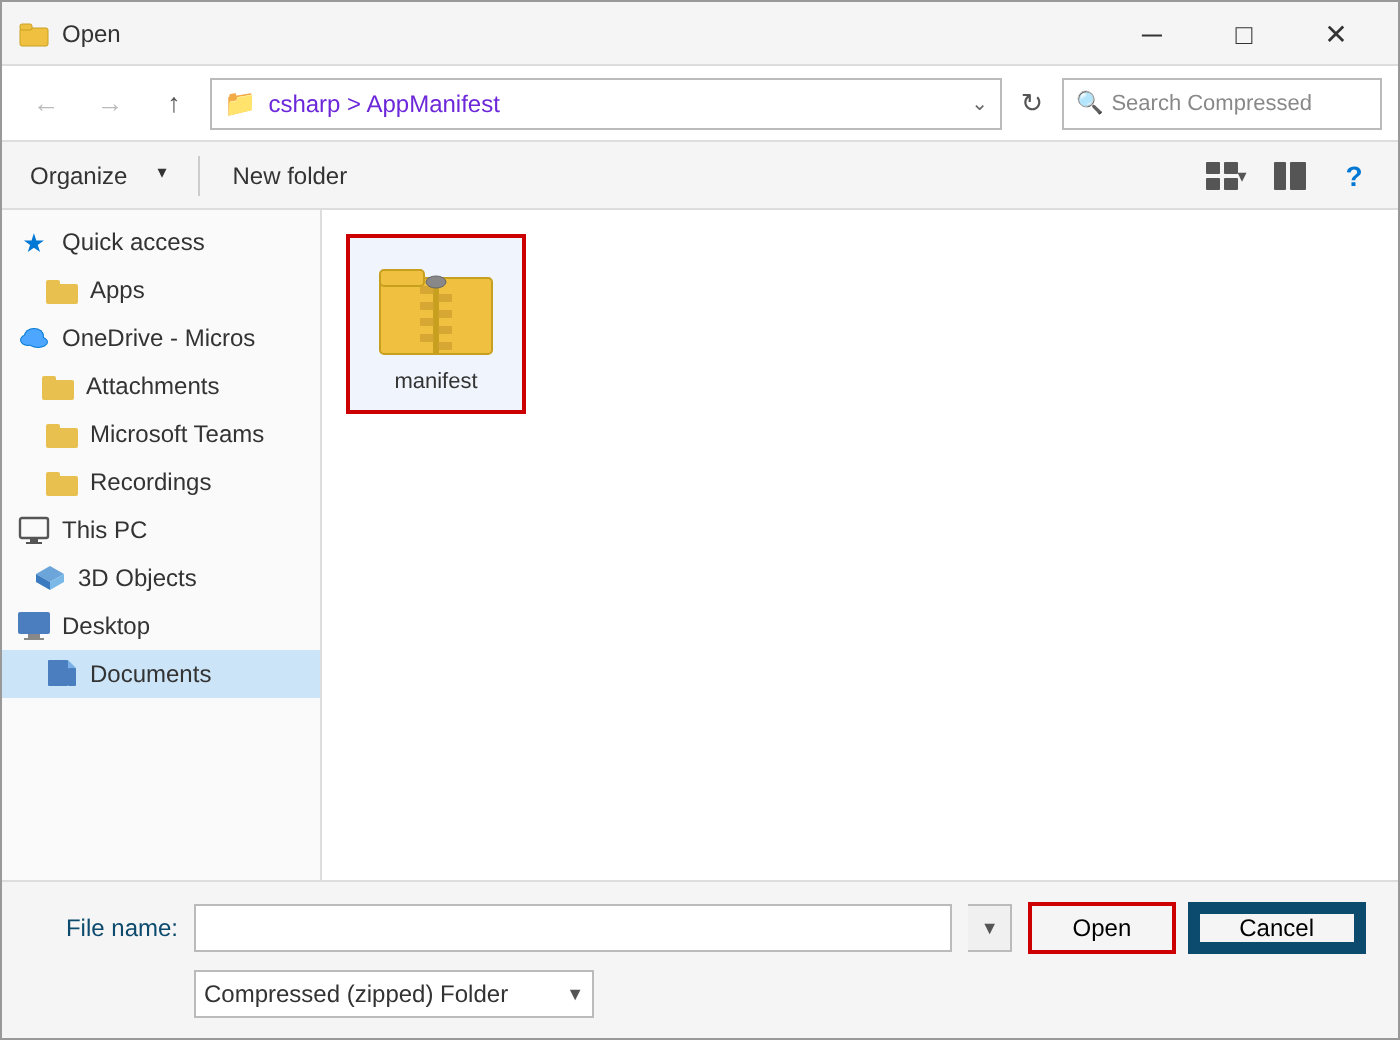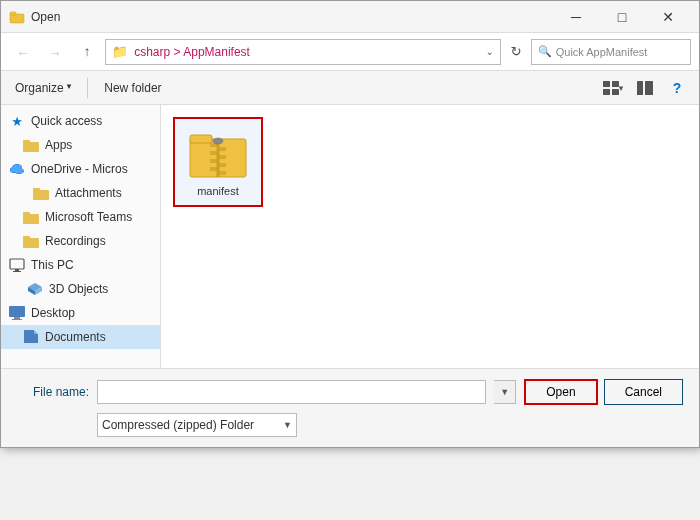--- a/index.html
+++ b/index.html
@@ -1,20 +1,20 @@
 <!DOCTYPE html>
 <html><head>
   <meta charset="utf-8">
   <style>
     * { box-sizing: border-box; margin: 0; padding: 0; }
     body { font-family: 'Segoe UI', Arial, sans-serif; font-size: 12px; background: #f0f0f0; width: 700px; height: 520px; overflow: hidden; }
 
     .dialog {
       width: 700px;
-      height: 448px;
+      height: 520px;
       background: #ffffff;
       border: 1px solid #999;
       display: flex;
       flex-direction: column;
       box-shadow: 2px 2px 8px rgba(0,0,0,0.3);
     }
 
     
     .title-bar {
       background: #f5f5f5;
@@ -67,21 +67,21 @@
       border: 1px solid #bbb;
       background: #fff;
       display: flex;
       align-items: center;
       padding: 0 6px;
       gap: 6px;
     }
     .address-path {
       flex: 1;
       font-size: 12px;
-      color: #be185d;
+      color: #6d28d9;
       white-space: nowrap;
       overflow: hidden;
     }
     .address-chevron {
       color: #666; font-size: 10px;
     }
     .address-refresh {
       width: 22px; height: 22px;
       background: transparent; border: none; cursor: pointer;
       color: #555; display: flex; align-items: center; justify-content: center;
@@ -101,21 +101,21 @@
       background: #f5f5f5;
       border-bottom: 1px solid #ddd;
       display: flex;
       align-items: center;
       padding: 0 8px;
       gap: 8px;
     }
     .toolbar-btn {
       background: transparent; border: none; cursor: pointer;
       font-size: 12px; color: #333; padding: 3px 6px;
-      display: flex; align-items: flex-start; gap: 3px;
+      display: flex; align-items: flex-start; gap: 15px;
     }
     .toolbar-sep { width: 1px; height: 20px; background: #ccc; margin: 0 2px; }
     .toolbar-right { margin-left: auto; display: flex; align-items: center; gap: 4px; }
     .view-btn {
       width: 28px; height: 26px;
       background: transparent; border: 1px solid transparent; cursor: pointer;
       display: flex; align-items: center; justify-content: center; font-size: 13px; color: #555;
     }
 
     
@@ -206,21 +206,21 @@
       font-size: 12px; padding: 0 4px;
       display: flex; align-items: center; justify-content: space-between;
     }
     .filetype-text { font-size: 12px; color: #333; }
     .action-buttons {
       display: flex; gap: 6px;
     }
     .action-btn {
       height: 26px; padding: 0 20px;
       font-size: 12px; cursor: pointer;
-      border: 1px solid #0c4a6e; background: #f5f5f5;
+      border: 6px solid #0c4a6e; background: #f5f5f5;
     }
     .action-btn.primary {
       border: 2px solid #cc0000;
     }
   </style>
 </head>
 <body>
 
 <div class="dialog">
 
@@ -244,21 +244,21 @@
     <button class="nav-btn disabled">→</button>
     <button class="nav-btn">↑</button>
     <div class="address-bar">
       <span style="font-size:13px;color:#e8c050;">📁</span>
       <span class="address-path">csharp &gt; AppManifest</span>
       <span class="address-chevron">⌄</span>
     </div>
     <button class="address-refresh">↻</button>
     <div class="search-box">
       <span class="search-icon">🔍</span>
-      <span class="search-text">Quick AppManifest</span>
+      <span class="search-text">Search Compressed</span>
     </div>
   </div>
 
   <div class="toolbar">
     <button class="toolbar-btn">
       <span>Organize</span>
       <span style="font-size:9px;">▾</span>
     </button>
     <div class="toolbar-sep"></div>
     <button class="toolbar-btn">New folder</button>
@@ -310,21 +310,21 @@
               <ellipse cx="10" cy="8" rx="5" ry="3" fill="#0078d4"></ellipse>
               <ellipse cx="8" cy="5" rx="5" ry="4" fill="#0078d4"></ellipse>
               <ellipse cx="5" cy="7" rx="3.5" ry="2.5" fill="#4da6ff"></ellipse>
               <ellipse cx="10" cy="8" rx="4.5" ry="2.5" fill="#4da6ff"></ellipse>
               <ellipse cx="8" cy="5" rx="4.5" ry="3.5" fill="#4da6ff"></ellipse>
             </svg>
         </div>
         <span class="sidebar-item-label">OneDrive - Micros</span>
       </div>
 
-      <div class="sidebar-section-item" style="padding-left:32px;">
+      <div class="sidebar-section-item" style="padding-left:20px;">
         <div class="sidebar-item-icon">
           <svg width="16" height="13" viewBox="0 0 16 13">
               <rect x="0" y="3" width="16" height="10" rx="1" fill="#e8c050"></rect>
               <rect x="0" y="1" width="7" height="4" rx="1" fill="#e8c050"></rect>
             </svg>
         </div>
         <span class="sidebar-item-label">Attachments</span>
       </div>
 
       <div class="sidebar-section-item" style="padding-left:22px;">
@@ -351,21 +351,21 @@
         <div class="sidebar-item-icon">
           <svg width="16" height="14" viewBox="0 0 16 14">
             <rect x="1" y="1" width="14" height="10" rx="1" fill="none" stroke="#555" stroke-width="1.2"></rect>
             <rect x="6" y="11" width="4" height="2" fill="#555"></rect>
             <rect x="4" y="13" width="8" height="1" fill="#555"></rect>
           </svg>
         </div>
         <span class="sidebar-item-label">This PC</span>
       </div>
 
-      <div class="sidebar-section-item" style="padding-left:26px;">
+      <div class="sidebar-section-item" style="padding-left:16px;">
         <div class="sidebar-item-icon">
           <svg width="16" height="14" viewBox="0 0 16 14">
             <polygon points="8,1 15,5 8,9 1,5" fill="#5b9bd5" opacity="0.9"></polygon>
             <polygon points="1,5 8,9 8,13 1,9" fill="#3a7abf"></polygon>
             <polygon points="15,5 8,9 8,13 15,9" fill="#7ab8e8"></polygon>
           </svg>
         </div>
         <span class="sidebar-item-label">3D Objects</span>
       </div>
 

